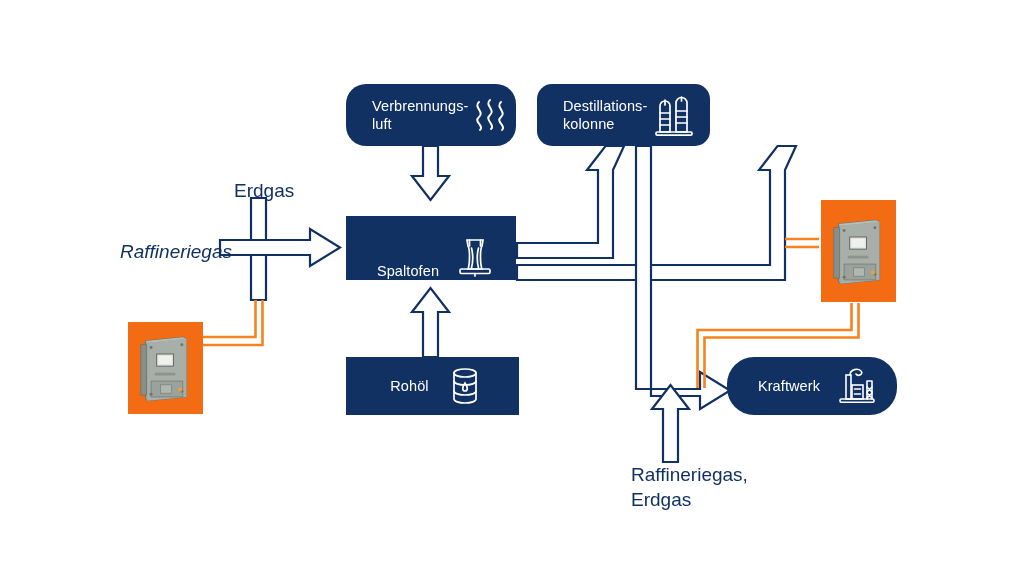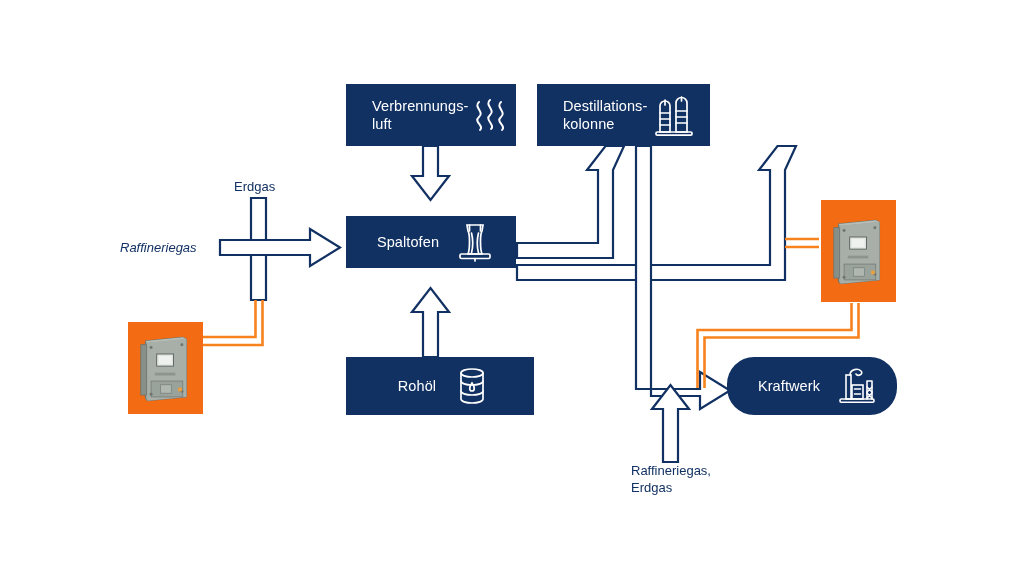--- a/index.html
+++ b/index.html
@@ -61,21 +61,21 @@
     display: flex;
     align-items: center;
     justify-content: center;
   }
   .analyzer svg { display: block; }
 
   
   .flabel {
     position: absolute;
     color: #123163;
-    font-size: 13px;
+    font-size: 19px;
     line-height: 1.3;
     white-space: pre-line;
     z-index: 6;
   }
 </style>
 </head>
 <body>
 
 <div id="stage">
 
@@ -108,62 +108,62 @@
     <path class="opipe" d="M 203,337 L 255.5,337 L 255.5,300"></path>
     <path class="opipe" d="M 203,345 L 262.5,345 L 262.5,300"></path>
 
     <path class="opipe" d="M 819,239 L 785,239"></path>
     <path class="opipe" d="M 819,247 L 785,247"></path>
 
     <path class="opipe" d="M 851.5,303 L 851.5,330 L 697.5,330 L 697.5,388"></path>
     <path class="opipe" d="M 858.5,303 L 858.5,337.5 L 704.5,337.5 L 704.5,388"></path>
   </svg>
 
-  <div class="pbox" style="left:346px; top:84px; width:170px; height:62px;">
+  <div class="pbox" style="left:346px; top:84px; width:170px; height:62px;border-radius:20px;">
     <span class="plabel">Verbrennungs-
 luft</span>
     <span class="picon">
       <svg viewBox="0 0 44 46" width="44" height="46" fill="none" stroke="#ffffff" stroke-width="2" stroke-linecap="round">
         <path d="M11 10 C5 15, 17 20, 11 25 C5 30, 17 34, 12 38"></path>
         <path d="M22 8 C16 13, 28 18, 22 23 C16 28, 28 33, 23 37"></path>
         <path d="M33 10 C27 15, 39 20, 33 25 C27 30, 39 34, 34 38"></path>
       </svg>
     </span>
   </div>
 
-  <div class="pbox" style="left:537px; top:84px; width:173px; height:62px;">
+  <div class="pbox" style="left:537px; top:84px; width:173px; height:62px;border-radius:15px;">
     <span class="plabel">Destillations-
 kolonne</span>
     <span class="picon">
       <svg viewBox="0 0 44 46" width="44" height="46" fill="none" stroke="#ffffff" stroke-width="1.7" stroke-linecap="round">
         <path d="M8 40 L8 14 A5 5 0 0 1 18 14 L18 40 Z"></path>
         <path d="M24 40 L24 11 A5.5 5.5 0 0 1 35 11 L35 40 Z"></path>
         <path d="M8 21 H18 M8 27 H18 M8 33 H18"></path>
         <path d="M24 19 H35 M24 25 H35 M24 31 H35"></path>
         <rect x="4" y="40" width="36" height="3.2" rx="1.2"></rect>
         <path d="M13 8 L13 13 M29.5 5 L29.5 9"></path>
       </svg>
     </span>
   </div>
 
 
-  <div class="pbox center-lab" style="left:346px; top:216px; width:170px; height:52px;">
+  <div class="pbox center-lab" style="left:346px; top:216px; width:170px; height:64px;align-items:flex-end;">
     <span class="plabel">Spaltofen</span>
     <span class="picon">
       <svg viewBox="0 0 44 46" width="44" height="46" fill="none" stroke="#ffffff" stroke-width="1.7" stroke-linecap="round">
         <path d="M14 6 H30 L29 12 C27 15, 27 30, 29 35 H15 C17 30, 17 15, 15 12 Z"></path>
         <path d="M16.5 6 L16.5 12 M27.5 6 L27.5 12"></path>
         <path d="M18.5 14 C20 20, 20 28, 18.5 34 M25.5 14 C24 20, 24 28, 25.5 34"></path>
         <rect x="7" y="35" width="30" height="4.5" rx="1.4"></rect>
         <path d="M22 39.5 L22 42"></path>
       </svg>
     </span>
   </div>
 
-  <div class="pbox center-lab" style="left:346px; top:357px; width:188px; height:58px;">
+  <div class="pbox center-lab" style="left:346px; top:357px; width:173px; height:58px;">
     <span class="plabel">Rohöl</span>
     <span class="picon">
       <svg viewBox="0 0 44 46" width="44" height="46" fill="none" stroke="#ffffff" stroke-width="1.7" stroke-linecap="round">
         <ellipse cx="22" cy="10" rx="11" ry="4"></ellipse>
         <path d="M11 10 L11 36 A11 4 0 0 0 33 36 L33 10"></path>
         <path d="M11 18 A11 4 0 0 0 33 18 M11 28 A11 4 0 0 0 33 28"></path>
         <path d="M22 20 C19 24, 19 28, 22 28 C25 28, 25 24, 22 20 Z"></path>
       </svg>
     </span>
   </div>

